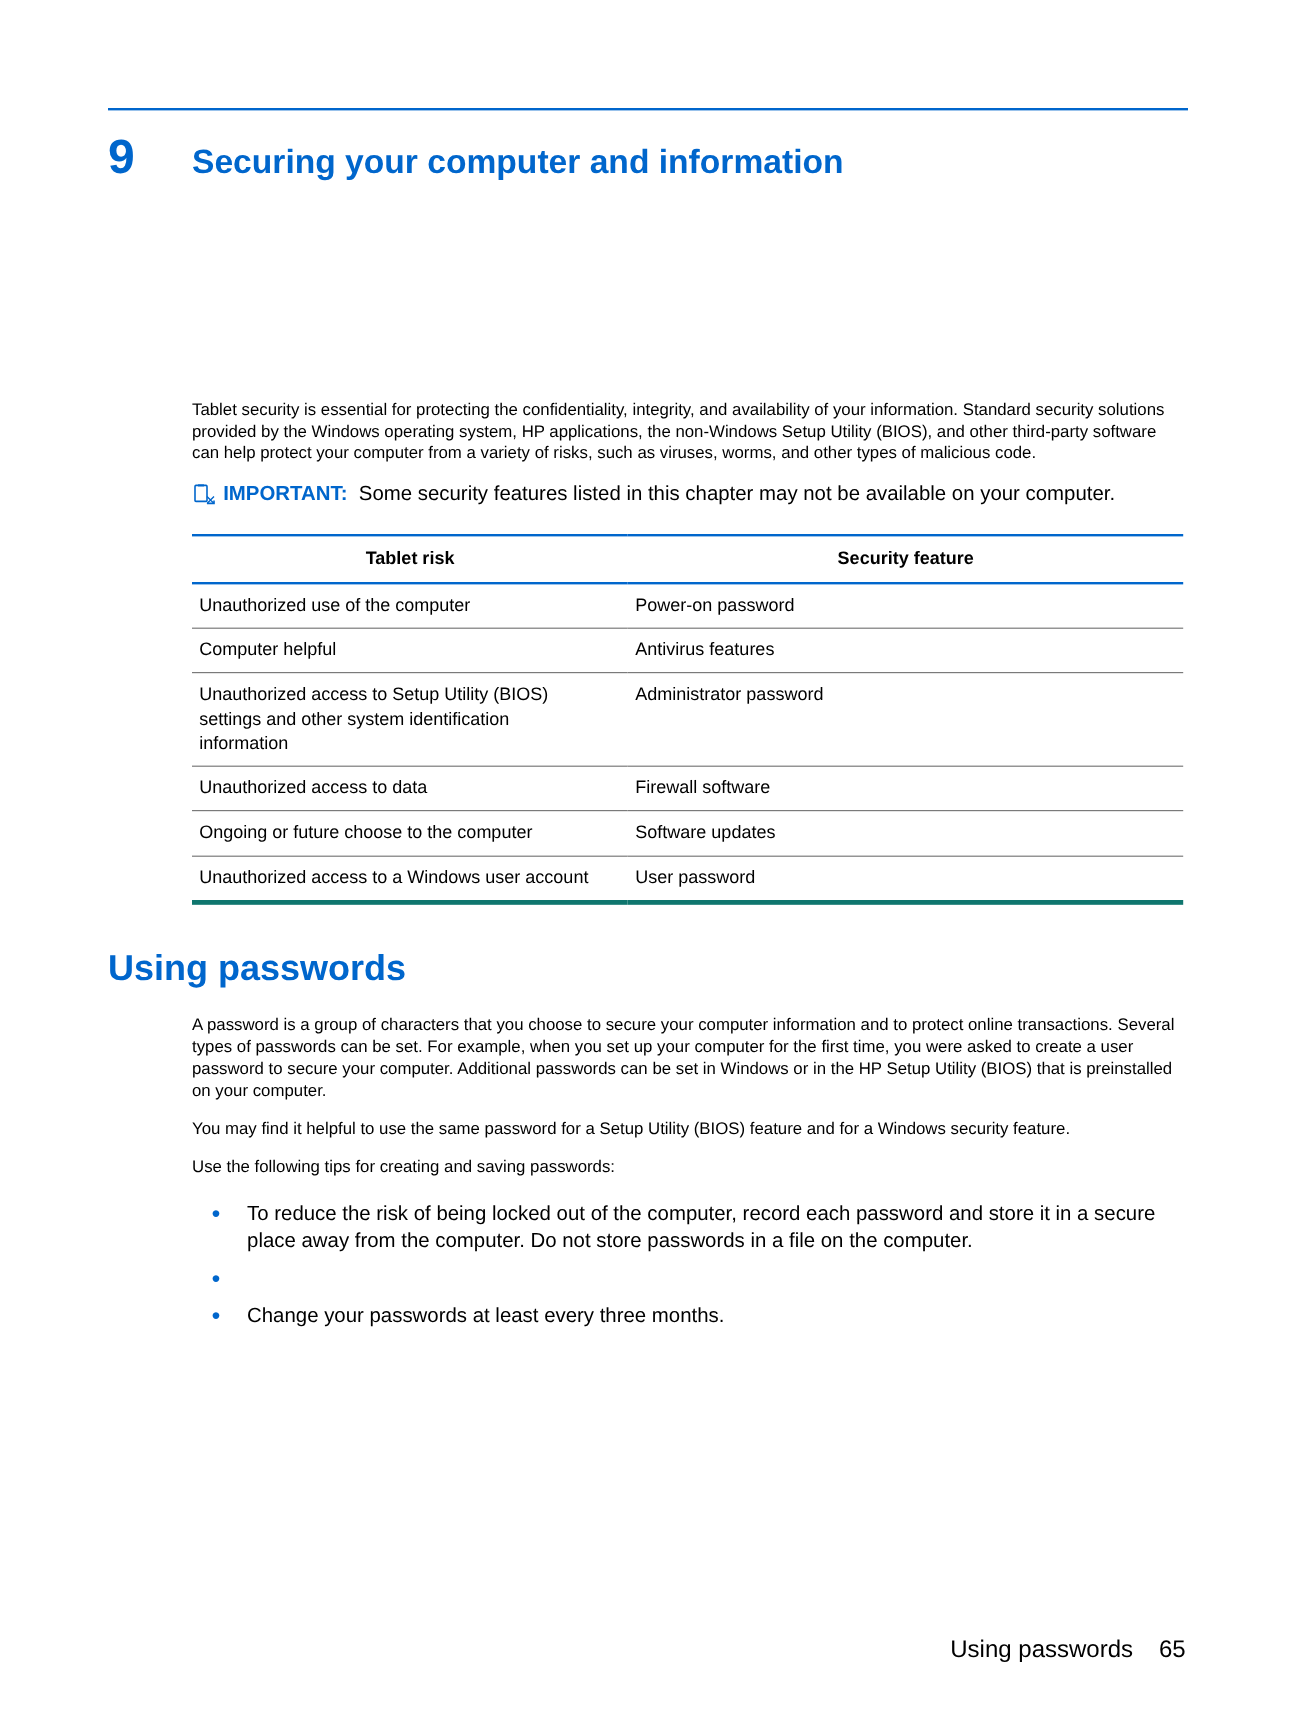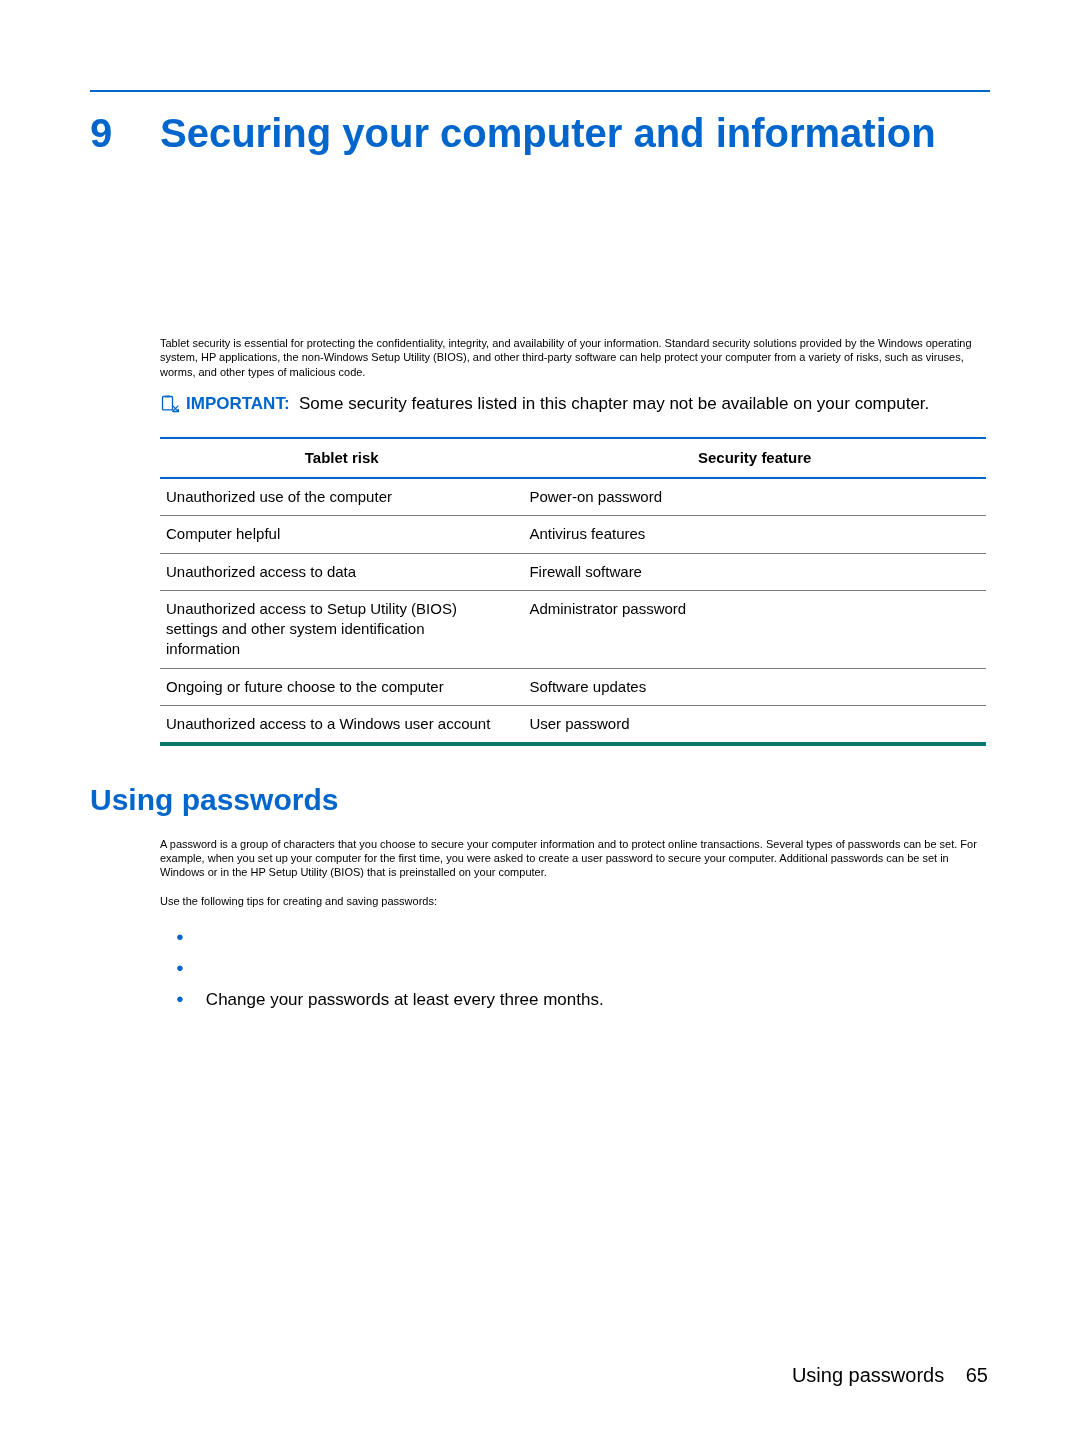--- a/index.html
+++ b/index.html
@@ -29,32 +29,32 @@
       gap: 30px;
       color: #0066cc;
       font-weight: 700;
     }
     .chapter-num {
       font-size: 40px;
       line-height: 1.05;
       min-width: 40px;
     }
     .chapter-title {
-      font-size: 40px;
+      font-size: 28px;
       line-height: 1.15;
       max-width: 810px;
     }
     .content-block {
       margin-left: 70px;
       margin-right: 4px;
     }
     .spacer-lg { height: 180px; }
     .para {
       margin-bottom: 14px;
-      font-size: 11px;
+      font-size: 14px;
       line-height: 1.30;
     }
     .note-row {
       display: flex;
       align-items: center;
       gap: 6px;
       margin: 10px 0 22px 0;
     }
     .note-icon {
       width: 20px;
@@ -164,48 +164,50 @@
       <tbody>
         <tr>
           <td class="col1">Unauthorized use of the computer</td>
           <td>Power-on password</td>
         </tr>
         <tr>
           <td class="col1">Computer helpful</td>
           <td>Antivirus features</td>
         </tr>
         <tr>
+          <td class="col1">Unauthorized access to Setup Utility (BIOS) settings and other system identification information</td>
+          <td>Administrator password</td>
+        </tr>
+        <tr>
           <td class="col1">Unauthorized access to data</td>
           <td>Firewall software</td>
         </tr>
         <tr>
-          <td class="col1">Unauthorized access to Setup Utility (BIOS) settings and other system identification information</td>
-          <td>Administrator password</td>
-        </tr>
-        <tr>
           <td class="col1">Ongoing or future choose to the computer</td>
           <td>Software updates</td>
         </tr>
         <tr>
           <td class="col1">Unauthorized access to a Windows user account</td>
           <td>User password</td>
         </tr>
       </tbody>
     </table>
   </div>
 
   <h2 class="h2">Using passwords</h2>
 
   <div class="content-block">
     <p class="para">A password is a group of characters that you choose to secure your computer information and to protect online transactions. Several types of passwords can be set. For example, when you set up your computer for the first time, you were asked to create a user password to secure your computer. Additional passwords can be set in Windows or in the HP Setup Utility (BIOS) that is preinstalled on your computer.</p>
+    <p class="para">You may find it helpful to use the same password for a Setup Utility (BIOS) feature and for a Windows security feature.</p>
     <p class="para">Use the following tips for creating and saving passwords:</p>
 
     <ul class="tips">
       <li>
         <span class="dot">●</span>
+        <span>To reduce the risk of being locked out of the computer, record each password and store it in a secure place away from the computer. Do not store passwords in a file on the computer.</span>
       </li>
       <li>
         <span class="dot">●</span>
       </li>
       <li>
         <span class="dot">●</span>
         <span>Change your passwords at least every three months.</span>
       </li>
     </ul>
   </div>

